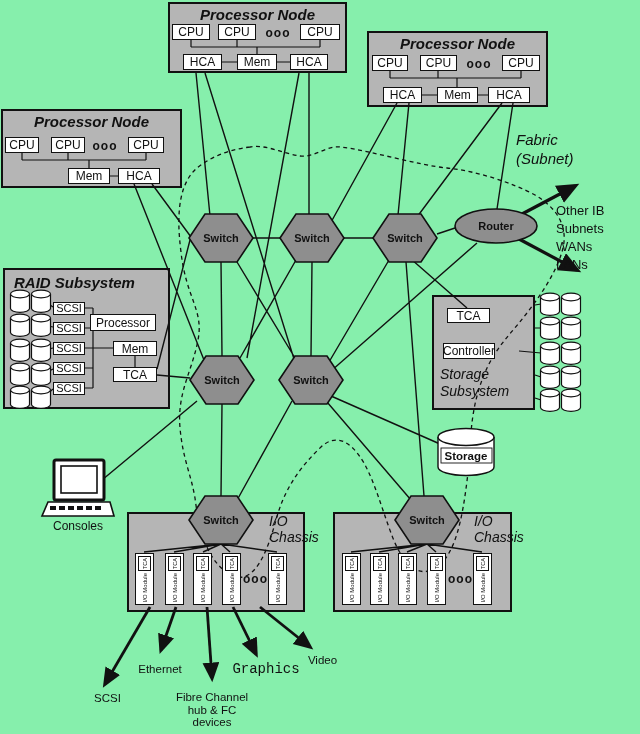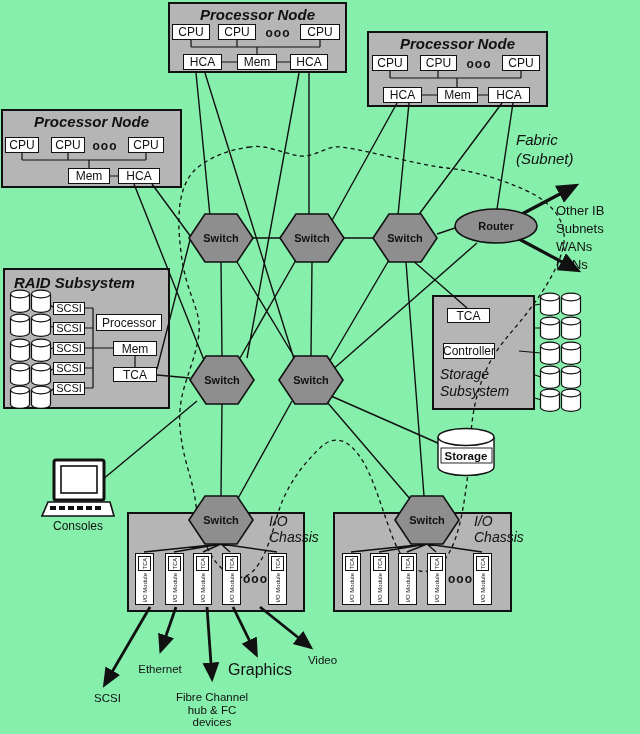--- a/index.html
+++ b/index.html
@@ -196,21 +196,21 @@
   <div class="dots" style="left:86px; top:139px; width:38px;">ooo</div>
   <div class="wbox" style="left:128px; top:137px; width:36px; height:16px;">CPU</div>
   <div class="wbox" style="left:68px; top:168px; width:42px; height:16px;">Mem</div>
   <div class="wbox" style="left:118px; top:168px; width:42px; height:16px;">HCA</div>
 
   <div class="wbox small" style="left:53px; top:302px; width:32px; height:13px;">SCSI</div>
   <div class="wbox small" style="left:53px; top:322px; width:32px; height:13px;">SCSI</div>
   <div class="wbox small" style="left:53px; top:342px; width:32px; height:13px;">SCSI</div>
   <div class="wbox small" style="left:53px; top:362px; width:32px; height:13px;">SCSI</div>
   <div class="wbox small" style="left:53px; top:382px; width:32px; height:13px;">SCSI</div>
-  <div class="wbox" style="left:96px; top:314px; width:66px; height:17px;">Processor</div>
+  <div class="wbox" style="left:90px; top:314px; width:66px; height:17px;">Processor</div>
   <div class="wbox" style="left:113px; top:341px; width:44px; height:15px;">Mem</div>
   <div class="wbox" style="left:113px; top:367px; width:44px; height:15px;">TCA</div>
 
   <div class="wbox" style="left:447px; top:308px; width:43px; height:15px;">TCA</div>
   <div class="wbox" style="left:443px; top:343px; width:52px; height:16px;">Controller</div>
   <div class="lbl ital" style="left:440px; top:366px; font-size:14px; line-height:17px;">
     <div>Storage</div>
     <div>Subsystem</div>
   </div>
 
@@ -319,17 +319,17 @@
       </div>
   </div>
 
   <div class="lbl" style="left:80px; top:692px; width:55px; text-align:center; font-size:11.5px;">SCSI</div>
   <div class="lbl" style="left:125px; top:663px; width:70px; text-align:center; font-size:11.5px;">Ethernet</div>
   <div class="lbl" style="left:162px; top:691px; width:100px; text-align:center; font-size:11.5px; line-height:12.5px;">
     <div>Fibre Channel</div>
     <div>hub &amp; FC</div>
     <div>devices</div>
   </div>
-  <div class="lbl" style="left:228px; top:661px; width:76px; font-size:16px;">Graphics</div>
+  <div class="lbl" style="left:228px; top:661px; width:76px; text-align:center; font-size:14px;font-family:Liberation Mono, monospace;">Graphics</div>
   <div class="lbl" style="left:295px; top:654px; width:55px; text-align:center; font-size:11.5px;">Video</div>
 
 
 </div>
 
 </body></html>

